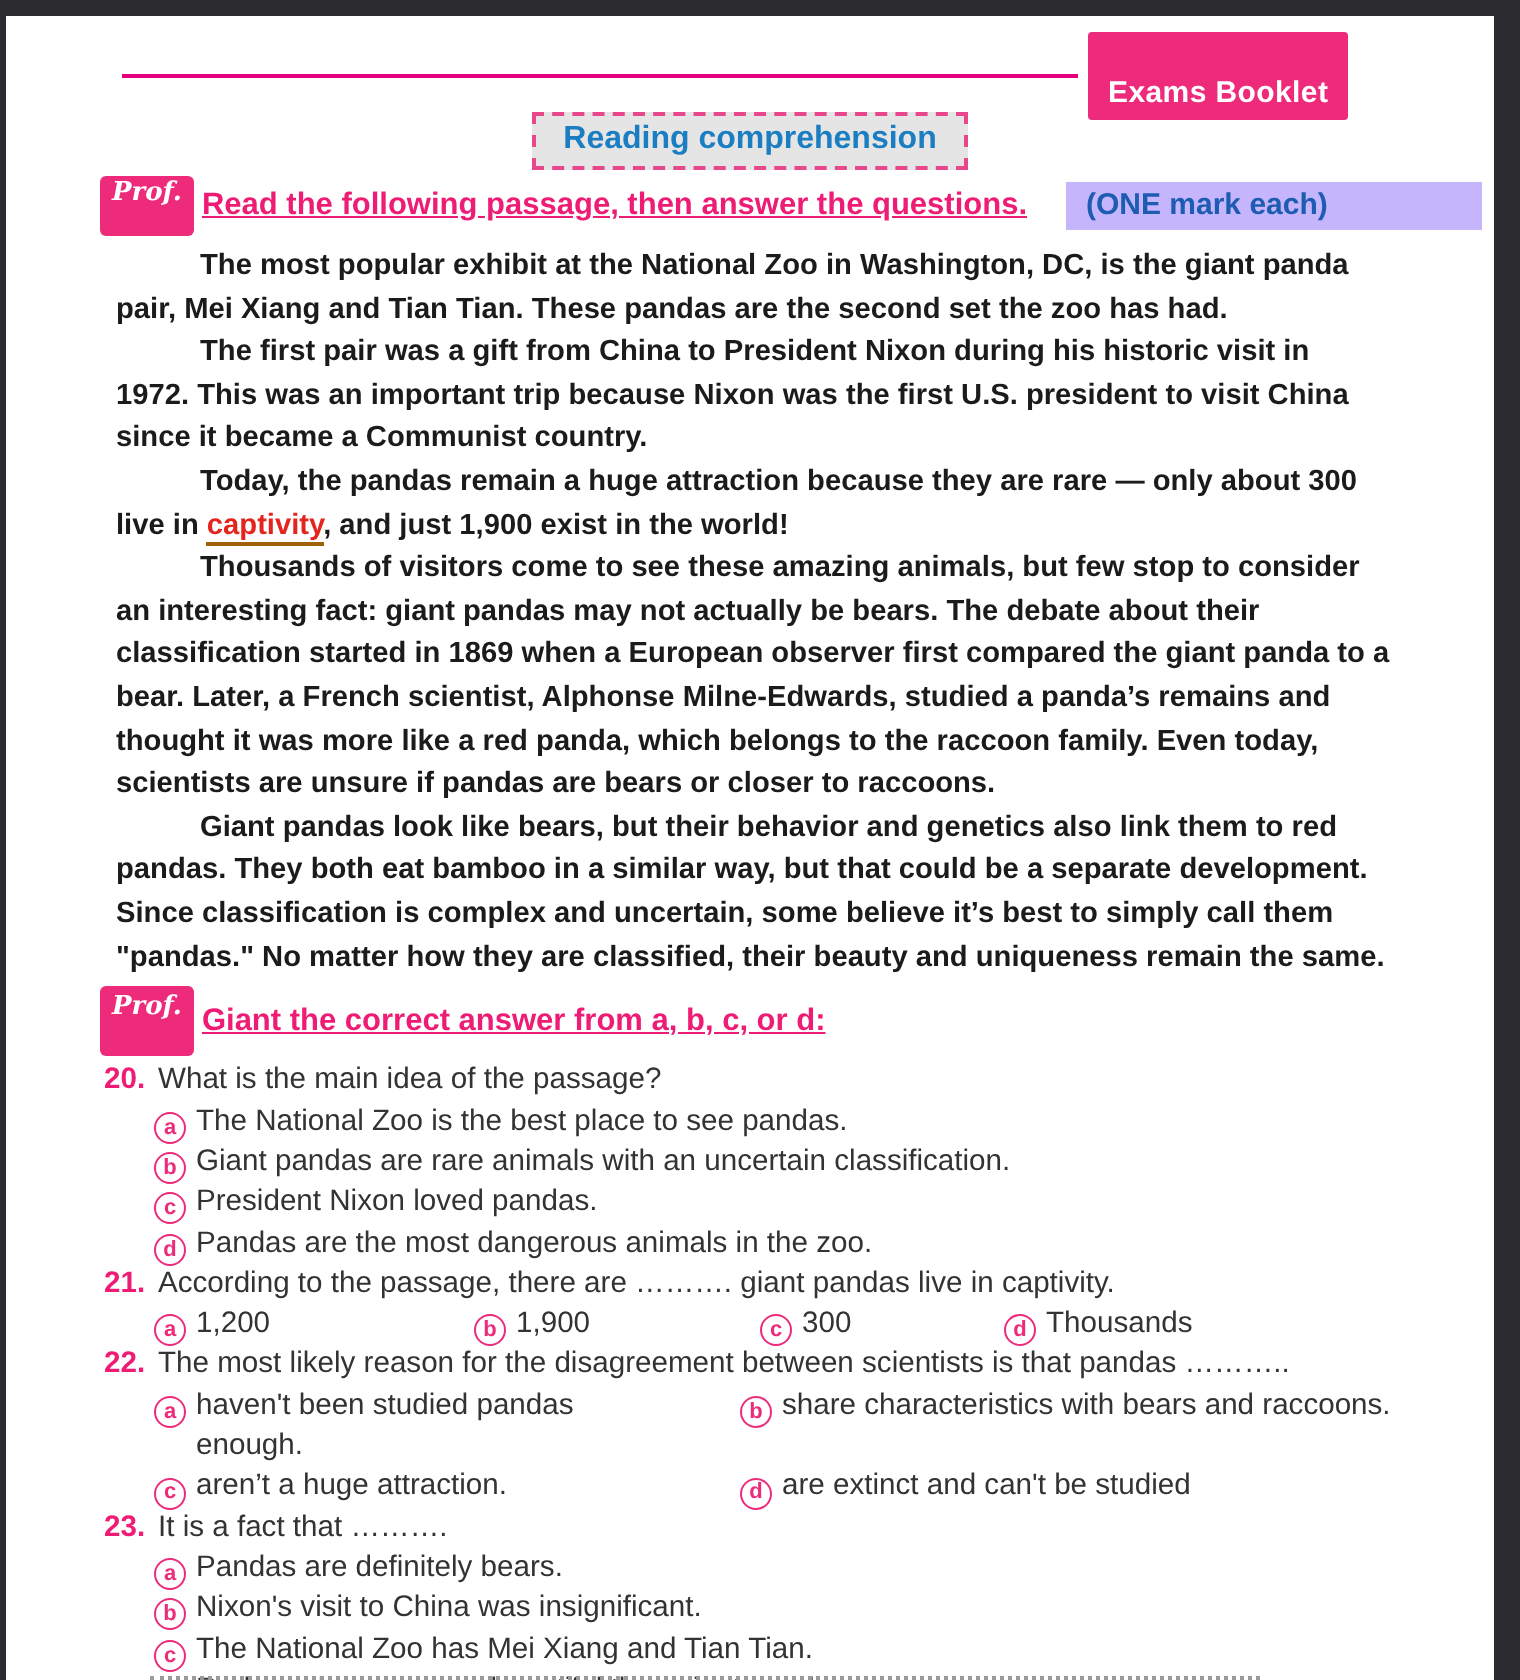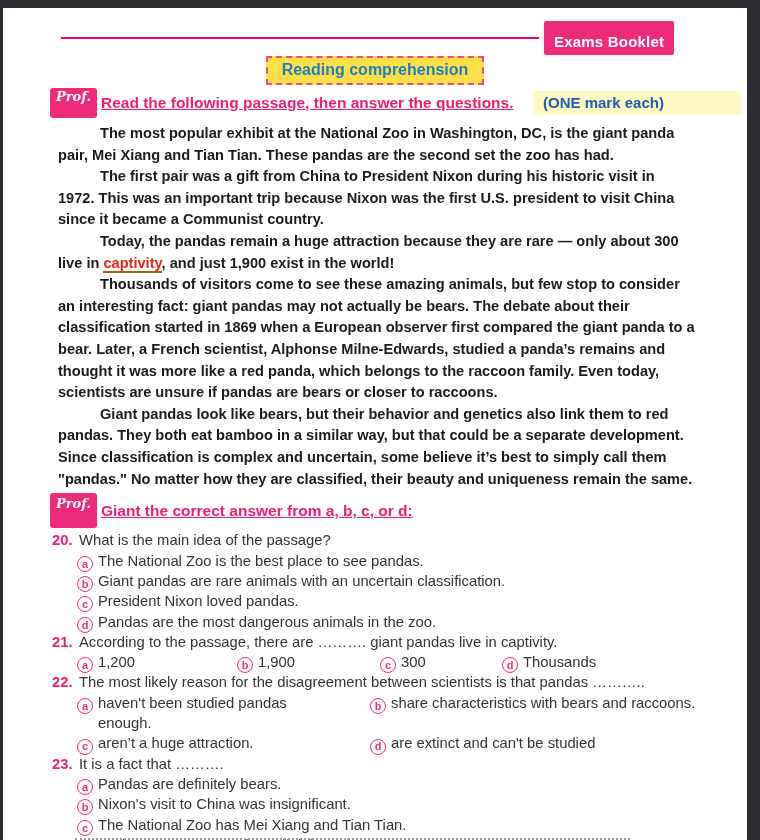--- a/index.html
+++ b/index.html
@@ -7,32 +7,32 @@
         font-family:"Liberation Sans",sans-serif;}
   .frame-top{position:absolute;top:0;left:0;width:100%;height:8px;background:#2c2c30;}
   .frame-left{position:absolute;top:0;left:0;width:3px;height:100%;background:#2c2c30;}
   .frame-right{position:absolute;top:0;right:0;width:13px;height:100%;background:#2c2c30;}
   .content{position:absolute;top:8px;left:3px;right:13px;bottom:0;}
 
   
   .rule-row{display:flex;align-items:center;margin-top:17px;height:26px;}
   .pink-rule{margin-left:58px;width:478px;height:2px;background:#e5007e;}
   .booklet-badge{margin-left:5px;background:#ee2a7b;color:#fff;font-weight:bold;
-        font-size:15px;padding:12px 10px 5px;border-radius:2px;letter-spacing:.2px;}
+        font-size:15px;padding:22px 10px 5px;border-radius:2px;letter-spacing:.2px;}
   .title-row{text-align:center;margin-top:5px;}
-  .section-title{display:inline-block;background:#fde047;border:2px dashed #e8488b;
+  .section-title{display:inline-block;background:#e5e5e5;border:2px dashed #e8488b;
         color:#1b7ec2;font-weight:bold;font-size:16px;padding:3px 14px 4px;}
   .instruction-row{display:flex;align-items:center;margin:3px 6px 0 47px;}
   .prof-badge{background:#ee2a7b;color:#fff;font-family:"DejaVu Serif",serif;
         font-style:italic;font-weight:bold;font-size:13px;padding:1px 6px 14px;
         border-radius:3px;margin-right:4px;flex-shrink:0;}
   .read-instruction{color:#ee1c74;font-weight:bold;font-size:15.5px;
         text-decoration:underline;}
   .spacer{flex:1;}
-  .mark-note{background:#fef9c3;color:#1d5cb0;font-weight:bold;font-size:15px;
+  .mark-note{background:#c4b5fd;color:#1d5cb0;font-weight:bold;font-size:15px;
         width:198px;padding:3px 0 4px 10px;flex-shrink:0;}
 
   
   .passage{margin:5px 52px 0 55px;color:#1b1b1b;font-weight:bold;
         font-size:14.6px;line-height:21.6px;}
   .passage p{margin:0;text-indent:42px;}
   .hl-word{color:#e4251f;border-bottom:2px solid #a16207;}
 
   
   .qsection{margin:3px 10px 0 47px;font-size:14.8px;line-height:20.3px;color:#333;}

